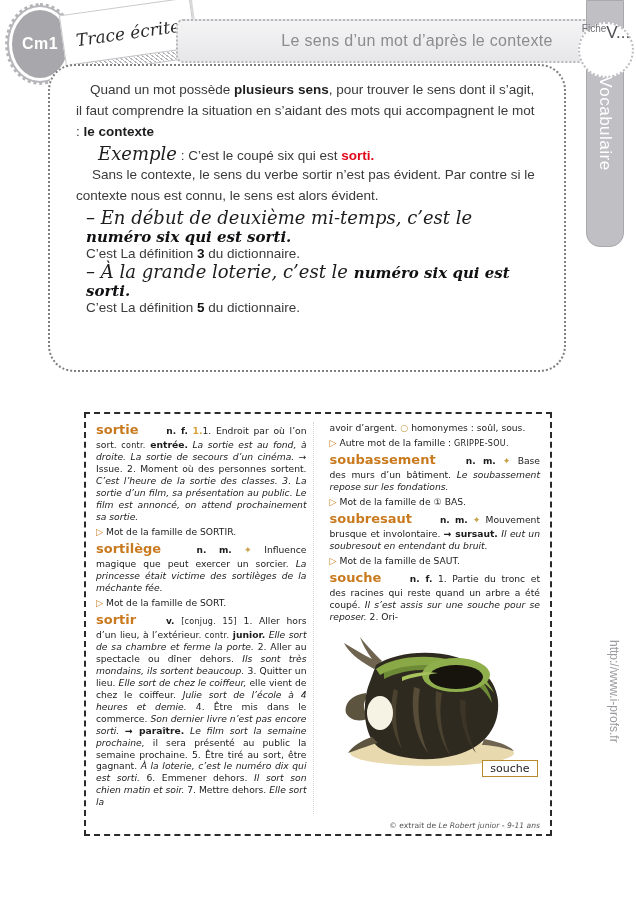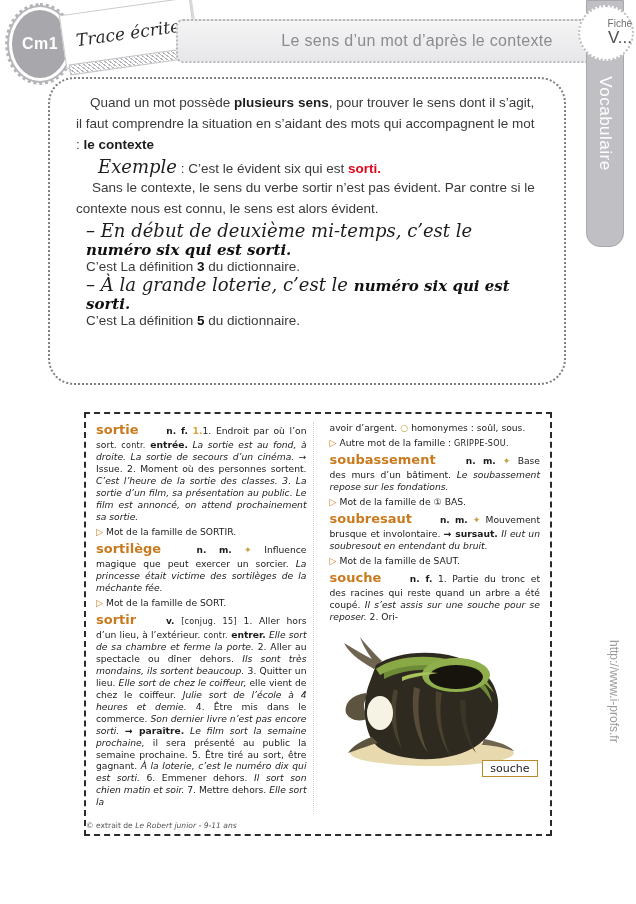--- a/index.html
+++ b/index.html
@@ -49,23 +49,23 @@
     border:2px dotted #b6b6ba;border-radius:7px;
     background:linear-gradient(#f4f4f5,#e7e7e9);
     display:flex;align-items:center;justify-content:center;padding-left:44px;
   }
   .title-bar .title{
     font-size:16px;color:#8b8b90;letter-spacing:.3px;white-space:nowrap;
   }
 
   
   .fiche-circle{
-    position:absolute;left:578px;top:5px;width:52px;height:52px;
+    position:absolute;left:578px;top:22px;width:52px;height:52px;
     border-radius:50%;background:#ffffff;border:2px dotted #bdbdc1;
-    display:flex;flex-direction:column;align-items:flex-end;justify-content:center;
+    display:flex;align-items:flex-start;justify-content:center;
     z-index:5;
   }
   .fiche-circle .f1{font-size:10px;color:#6d6d72;line-height:1;}
   .fiche-circle .f2{font-size:17px;color:#4e4e53;line-height:1.1;}
 
   .subject-tab{
     position:absolute;left:586px;top:0px;width:36px;height:245px;
     background:#c0c0c4;border:1px solid #a9a9ad;
     border-radius:0 0 14px 14px;
     overflow:hidden;
@@ -78,21 +78,21 @@
   }
 
   .site-url{
     position:absolute;left:601px;top:640px;width:200px;height:20px;
     transform:rotate(90deg);transform-origin:10px 10px;
     font-size:12px;color:#9a9a9f;white-space:nowrap;
   }
 
   
   .lesson-box{
-    position:absolute;left:48px;top:77px;width:518px;height:308px;
+    position:absolute;left:48px;top:64px;width:518px;height:308px;
     border:2px dotted #7e7e83;border-radius:26px;
     background:#ffffff;
     box-sizing:border-box;padding:14px 26px 10px 26px;
   }
   .lesson-box p{margin:0;}
   .intro{
     font-size:13.5px;color:#3a3a3c;line-height:1.55;
     text-indent:14px;
   }
   .intro .b{font-weight:bold;color:#1d1d1f;}
@@ -151,21 +151,21 @@
     position:absolute;left:6px;top:0;width:186px;height:140px;
   }
   .caption-box{
     position:absolute;right:2px;bottom:2px;
     border:1px solid #b98a2a;background:#ffffff;
     padding:1px 7px;font-size:11px;color:#1b1b1b;
     font-family:"DejaVu Sans",sans-serif;
   }
   .credit{
     position:absolute;left:0;right:10px;bottom:4px;
-    text-align:left;font-size:7.6px;color:#555;
+    text-align:right;font-size:7.6px;color:#555;
     font-family:"DejaVu Sans",sans-serif;
   }
   .credit .it{font-style:italic;}
 </style>
 </head>
 <body>
 
 <div class="page">
 
   <div class="header">
@@ -196,21 +196,21 @@
 
   <div class="site-url">http://www.i-profs.fr</div>
 
   <div class="lesson-box">
 
     <p class="intro">
       <span>Quand un mot possède </span><span class="b">plusieurs sens</span><span>, pour trouver le sens dont il s’agit, il faut comprendre la situation en s’aidant des mots qui accompagnent le mot : </span><span class="b">le contexte</span>
     </p>
 
     <p class="example-line">
-      <span class="cursive">Exemple</span><span> : </span><span>C’est le évident six qui est </span><span class="red">sorti.</span>
+      <span class="cursive">Exemple</span><span> : </span><span>C’est le coupé six qui est </span><span class="red">sorti.</span>
     </p>
 
     <p class="para">Sans le contexte, le sens du verbe sortir n’est pas évident. Par contre si le contexte nous est connu, le sens est alors évident.</p>
 
     <p class="ex-item">
       <span class="cursive">– </span><span class="cursive">En début de deuxième mi-temps, c’est le </span><span class="cursive-b">numéro six qui est sorti.</span>
     </p>
     <p class="ex-def">
       <span>C’est La définition </span><b>3</b><span> du dictionnaire.</span>
     </p>
@@ -257,21 +257,21 @@
           <span class="tri">▷</span>
           <span>Mot de la famille de SORT.</span>
         </p>
 
         <p class="entry">
           <span class="hw">sortir</span>
           <span class="gram">v.</span>
           <span class="sc">[conjug. 15]</span>
           <span>1. Aller hors d’un lieu, à l’extérieur.</span>
           <span class="sc">contr.</span>
-          <b>entrer.</b>
+          <b>junior.</b>
           <span class="it">Elle sort de sa chambre et ferme la porte.</span>
           <span>2. Aller au spectacle ou dîner dehors.</span>
           <span class="it">Ils sont très mondains, ils sortent beaucoup.</span>
           <span>3. Quitter un lieu.</span>
           <span class="it">Elle sort de chez le coiffeur,</span><span> elle vient de chez le coiffeur. </span><span class="it">Julie sort de l’école à 4 heures et demie.</span>
           <span>4. Être mis dans le commerce.</span>
           <span class="it">Son dernier livre n’est pas encore sorti.</span>
           <b>→ paraître.</b>
           <span class="it">Le film sort la semaine prochaine,</span><span> il sera présenté au public la semaine prochaine.</span>
           <span>5. Être tiré au sort, être gagnant.</span>

